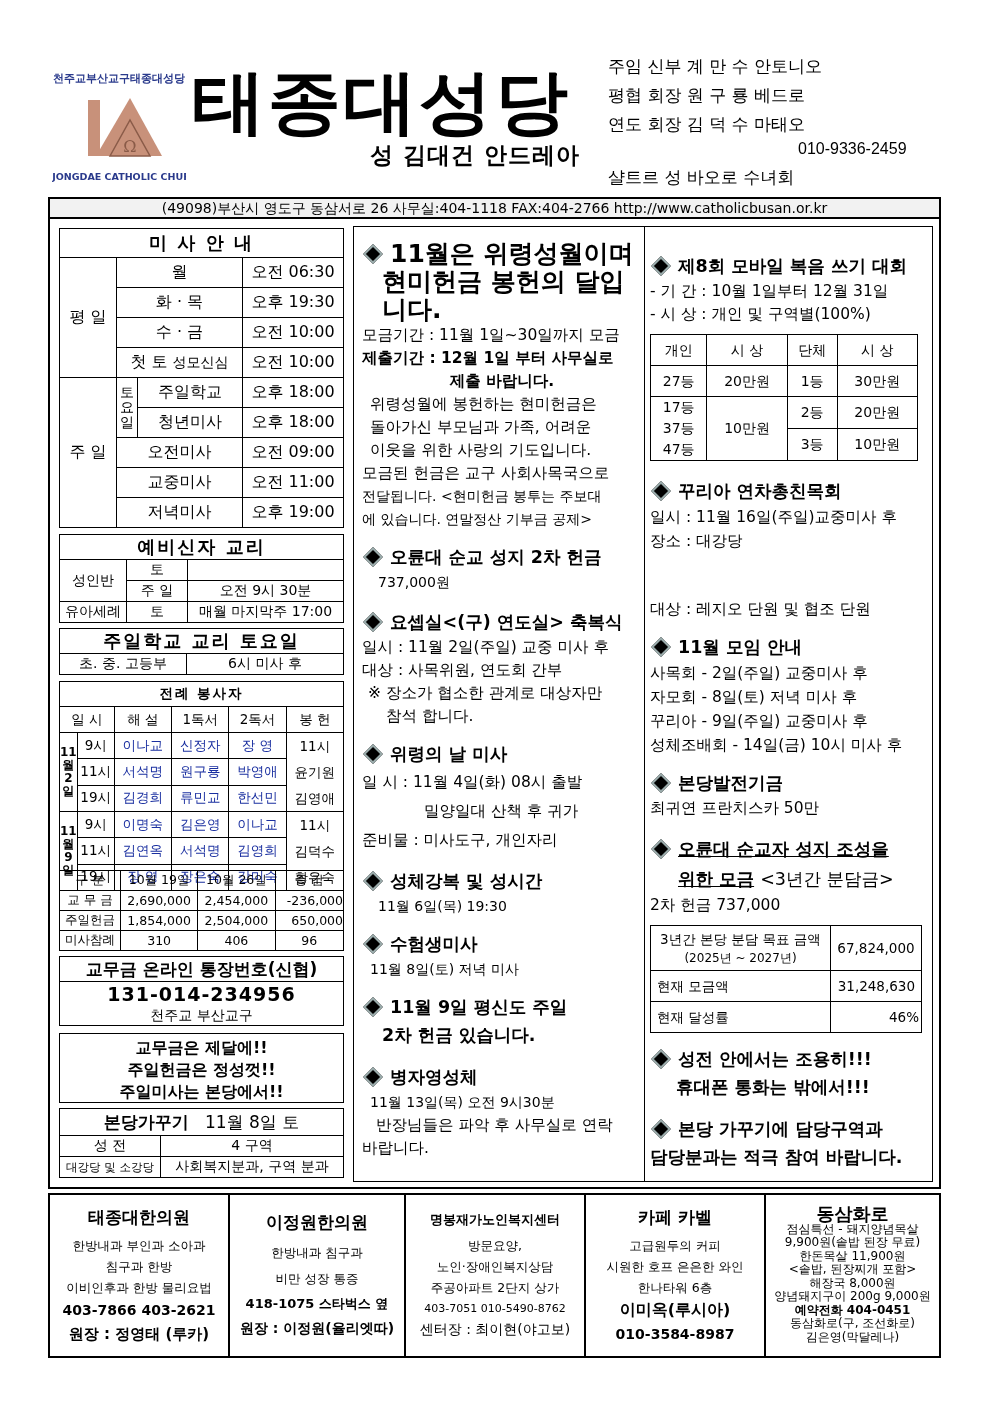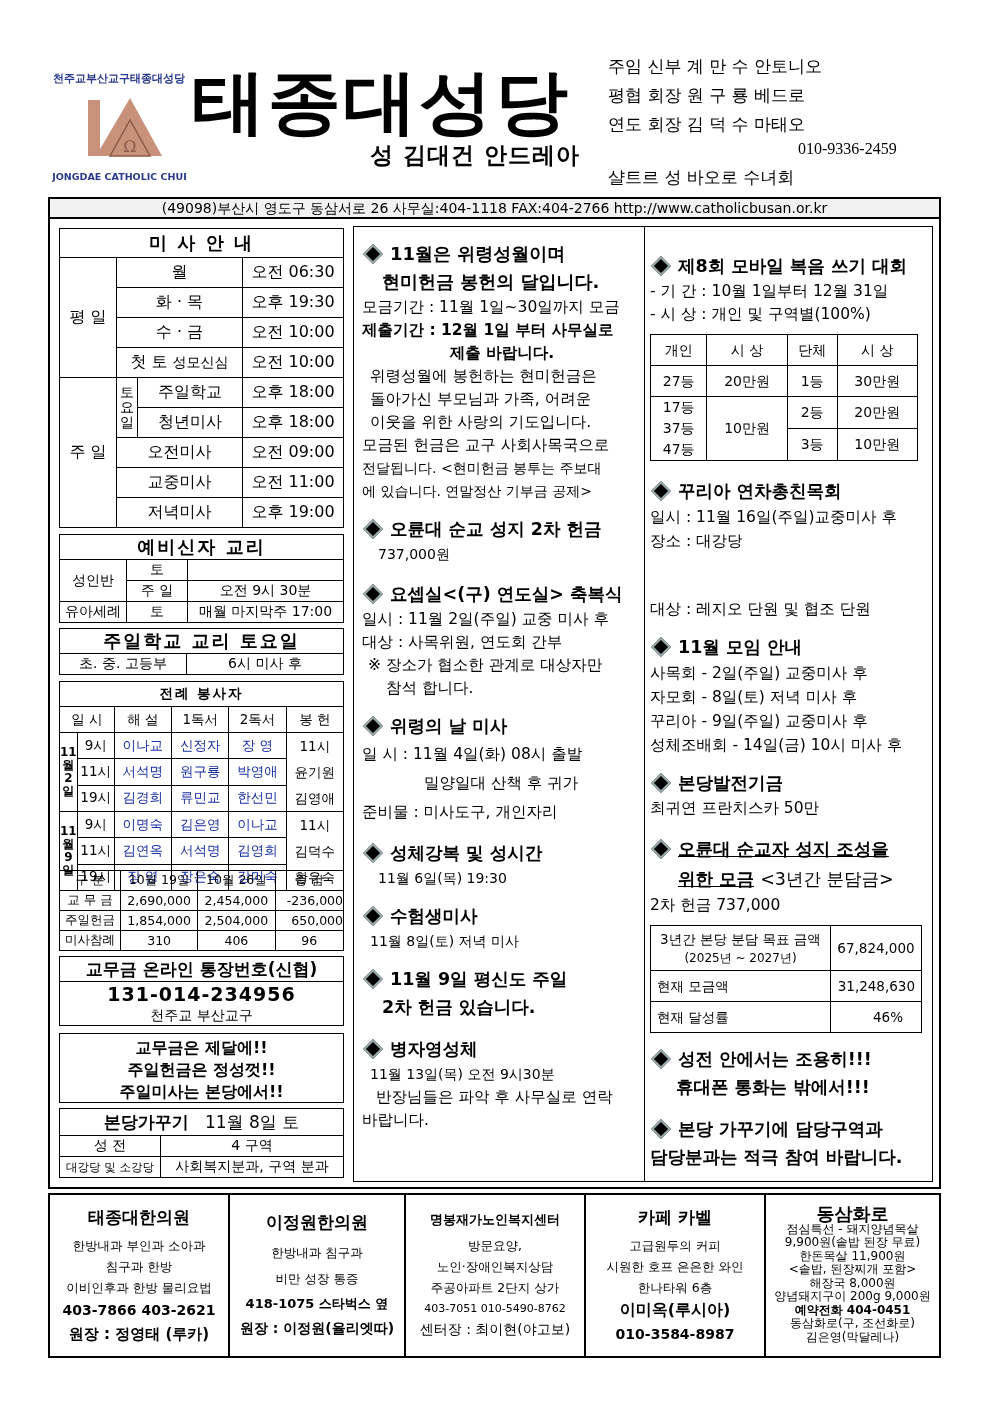--- a/index.html
+++ b/index.html
@@ -3,39 +3,39 @@
 <meta charset="utf-8">
 <style>
   html, body { margin:0; padding:0; background:#fff; }
   body { width:992px; height:1403px; position:relative; font-family:"DejaVu Sans", sans-serif; color:#000; overflow:hidden; }
   .abs { position:absolute; }
   
   .logo { left:52px; top:62px; width:134px; height:128px; }
   .title { left:192px; top:62px; font-size:70px; font-weight:bold; letter-spacing:2px; line-height:80px; transform:scaleX(1.05); transform-origin:left; }
   .subtitle { left:370px; top:140px; font-size:23px; font-weight:bold; letter-spacing:1px; }
   .staff { left:608px; top:52px; font-size:17px; line-height:29px; }
-  .staff .phone { padding-left:190px; line-height:20px; font-family:Liberation Serif, serif; font-size:16px; }
+  .staff .phone { padding-left:190px; line-height:20px; font-family:Liberation Sans, sans-serif; font-size:16px; }
   .addrbar { left:48px; top:197px; width:893px; height:22px; border:2px solid #000; background:#f2f2f2; box-sizing:border-box; font-size:14px; line-height:18px; text-align:center; }
   .mainframe { left:48px; top:219px; width:893px; height:970px; border:2px solid #000; border-top:none; box-sizing:border-box; }
   
   table { border-collapse:collapse; }
   td { border:1px solid #000; padding:0; text-align:center; }
   .lt { position:absolute; left:59px; width:285px; }
   .hdr { font-weight:bold; font-size:18px; letter-spacing:2px; }
   .mass td { font-size:16px; height:29px; }
   .mass .hdr { height:28px; font-size:18px; }
   .sm { font-size:14px; }
   .srv td { font-size:13.5px; height:25px; color:#000; }
   .srv .names { color:#1a2fa0; }
   .fin td { font-size:12.5px; height:19px; }
   .box { position:absolute; left:59px; width:285px; border:1px solid #000; box-sizing:border-box; text-align:center; }
   
   .col { position:absolute; font-size:15.5px; line-height:23px; }
   .h { font-weight:bold; font-size:17.5px; line-height:28px; }
-  .big { font-size:18px; }
+  .big { font-size:25px; }
   .dia { display:inline-block; width:10px; height:10px; background:#000; border:2px solid #9aa; transform:rotate(45deg); margin:0 10px 2px 4px; vertical-align:middle; }
   .u { text-decoration:underline; }
   .rt td { font-size:14px; height:30px; }
   .gt td { font-size:13.5px; height:30px; }
   
   .footer { left:48px; top:1193px; width:893px; height:165px; border:2px solid #000; box-sizing:border-box; display:flex; }
   .fcell { border-right:2px solid #000; text-align:center; box-sizing:border-box; display:flex; flex-direction:column; justify-content:center; }
   .fcell:last-child { border-right:none; }
   .fname { font-weight:bold; font-size:17px; margin-bottom:6px; }
   .fline { font-size:12.5px; line-height:21px; }
@@ -357,21 +357,21 @@
         <tr>
           <td style="height:44px;line-height:18px;"><span>3년간 본당 분담 목표 금액</span><br><span style="font-size:12px">(2025년 ~ 2027년)</span></td>
           <td style="width:90px;">67,824,000</td>
         </tr>
     <tr>
           <td style="text-align:left;padding-left:6px;">현재 모금액</td>
           <td style="text-align:right;padding-right:6px;">31,248,630</td>
         </tr>
     <tr>
           <td style="text-align:left;padding-left:6px;">현재 달성률</td>
-          <td style="text-align:right;padding-right:18px;">46%</td>
+          <td style="text-align:right;padding-right:2px;">46%</td>
         </tr>
   </tbody>
     </table>
 
   <div class="h" style="margin-top:12px;"><span class="dia"></span><span>성전 안에서는 조용히!!!</span></div>
   <div class="h" style="padding-left:26px;">휴대폰 통화는 밖에서!!!</div>
   <div class="h" style="margin-top:14px;"><span class="dia"></span><span>본당 가꾸기에 담당구역과</span></div>
   <div class="h">담당분과는 적극 참여 바랍니다.</div>
 </div>
 

